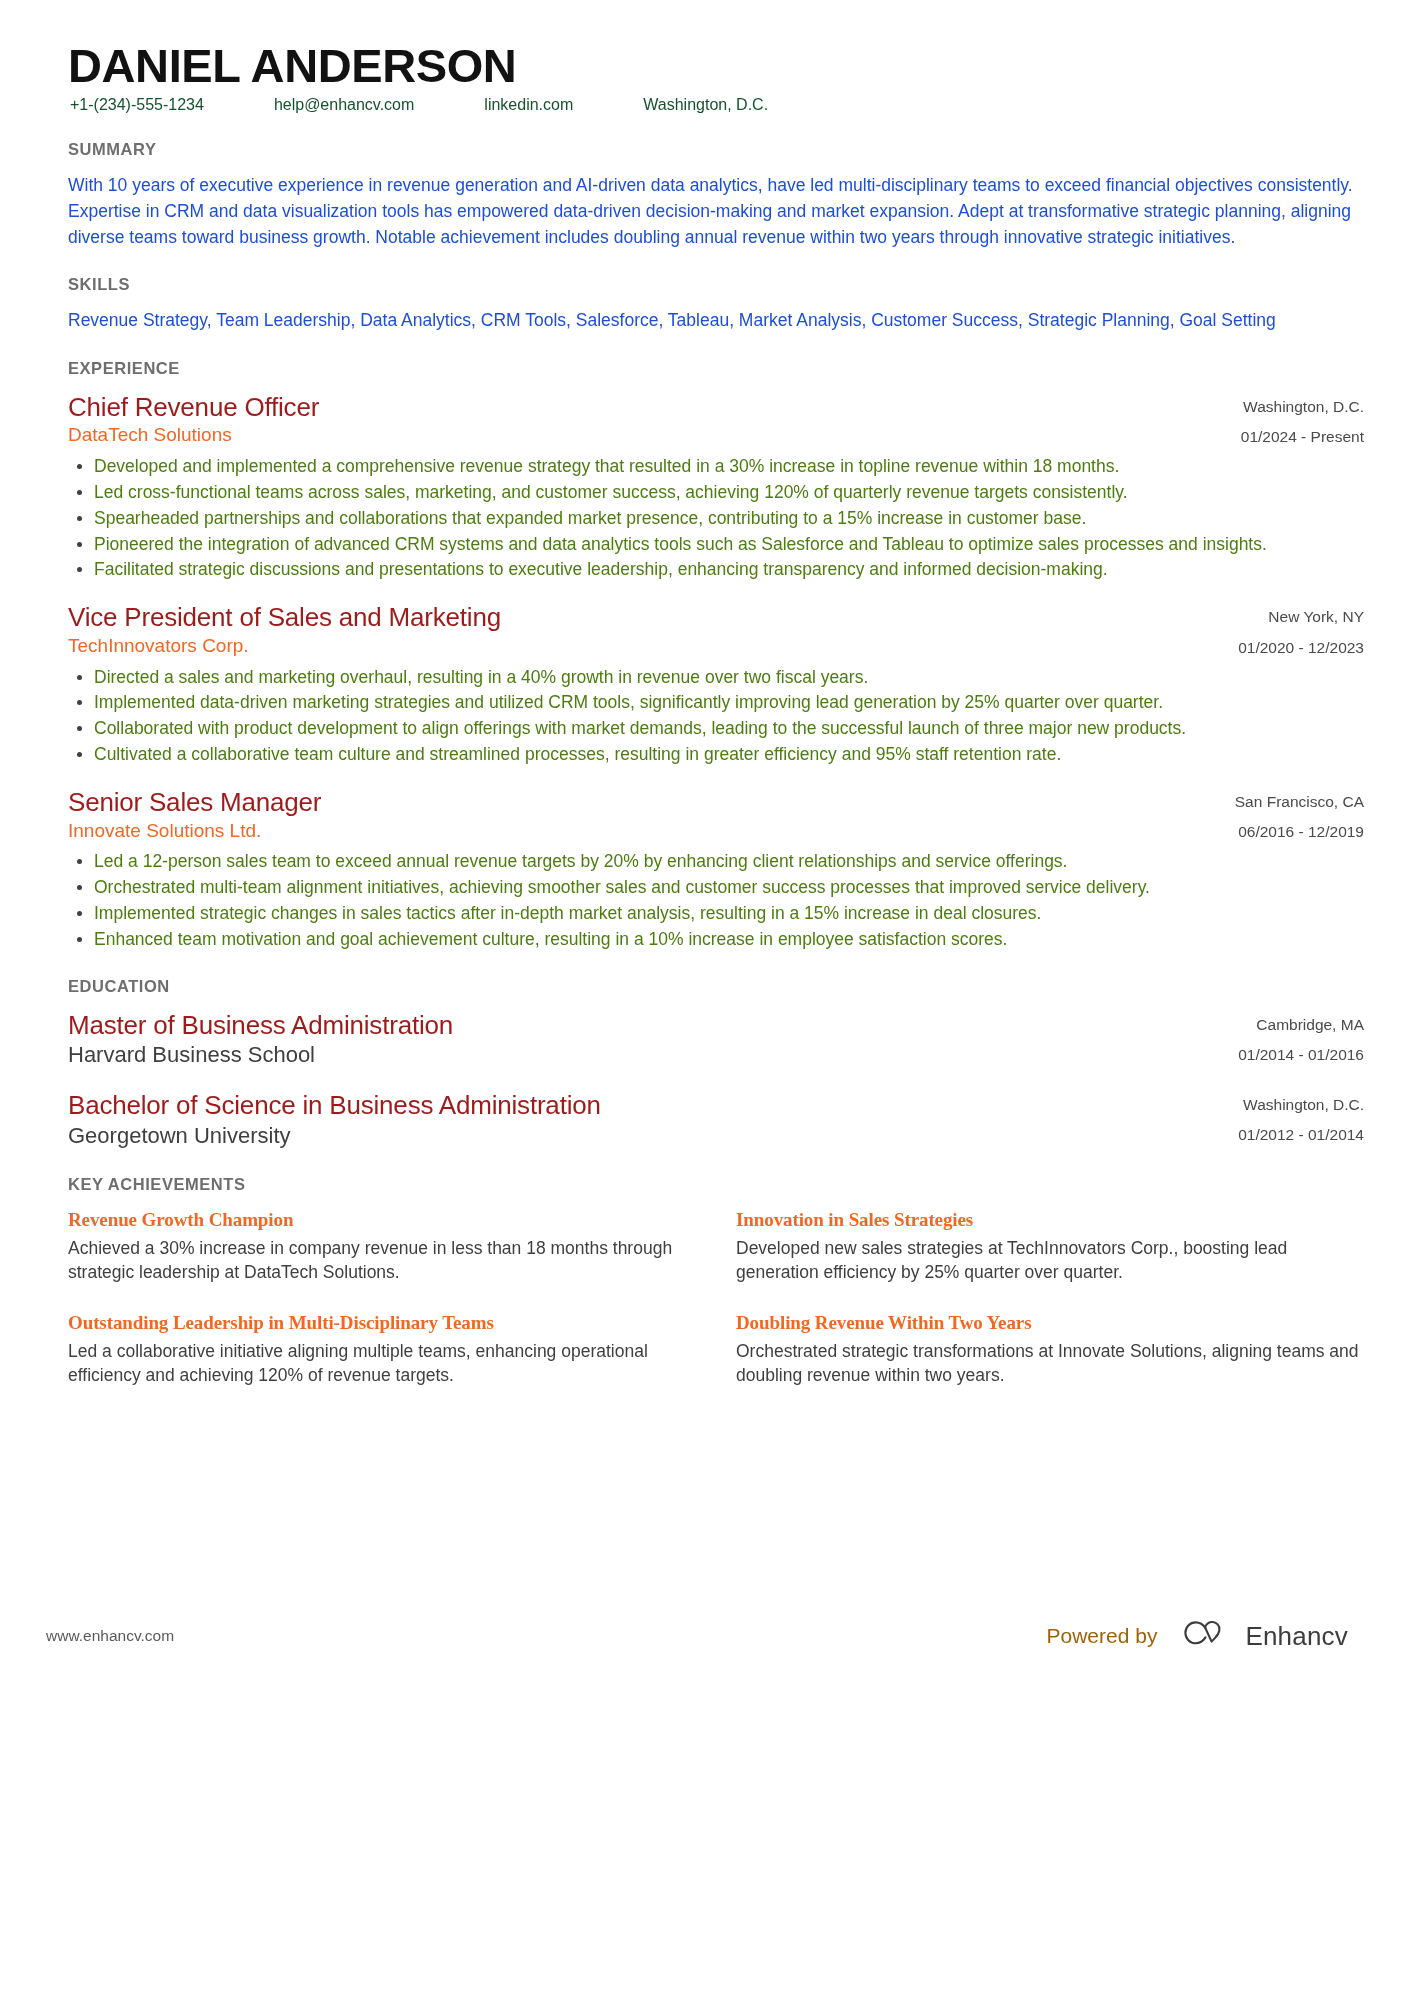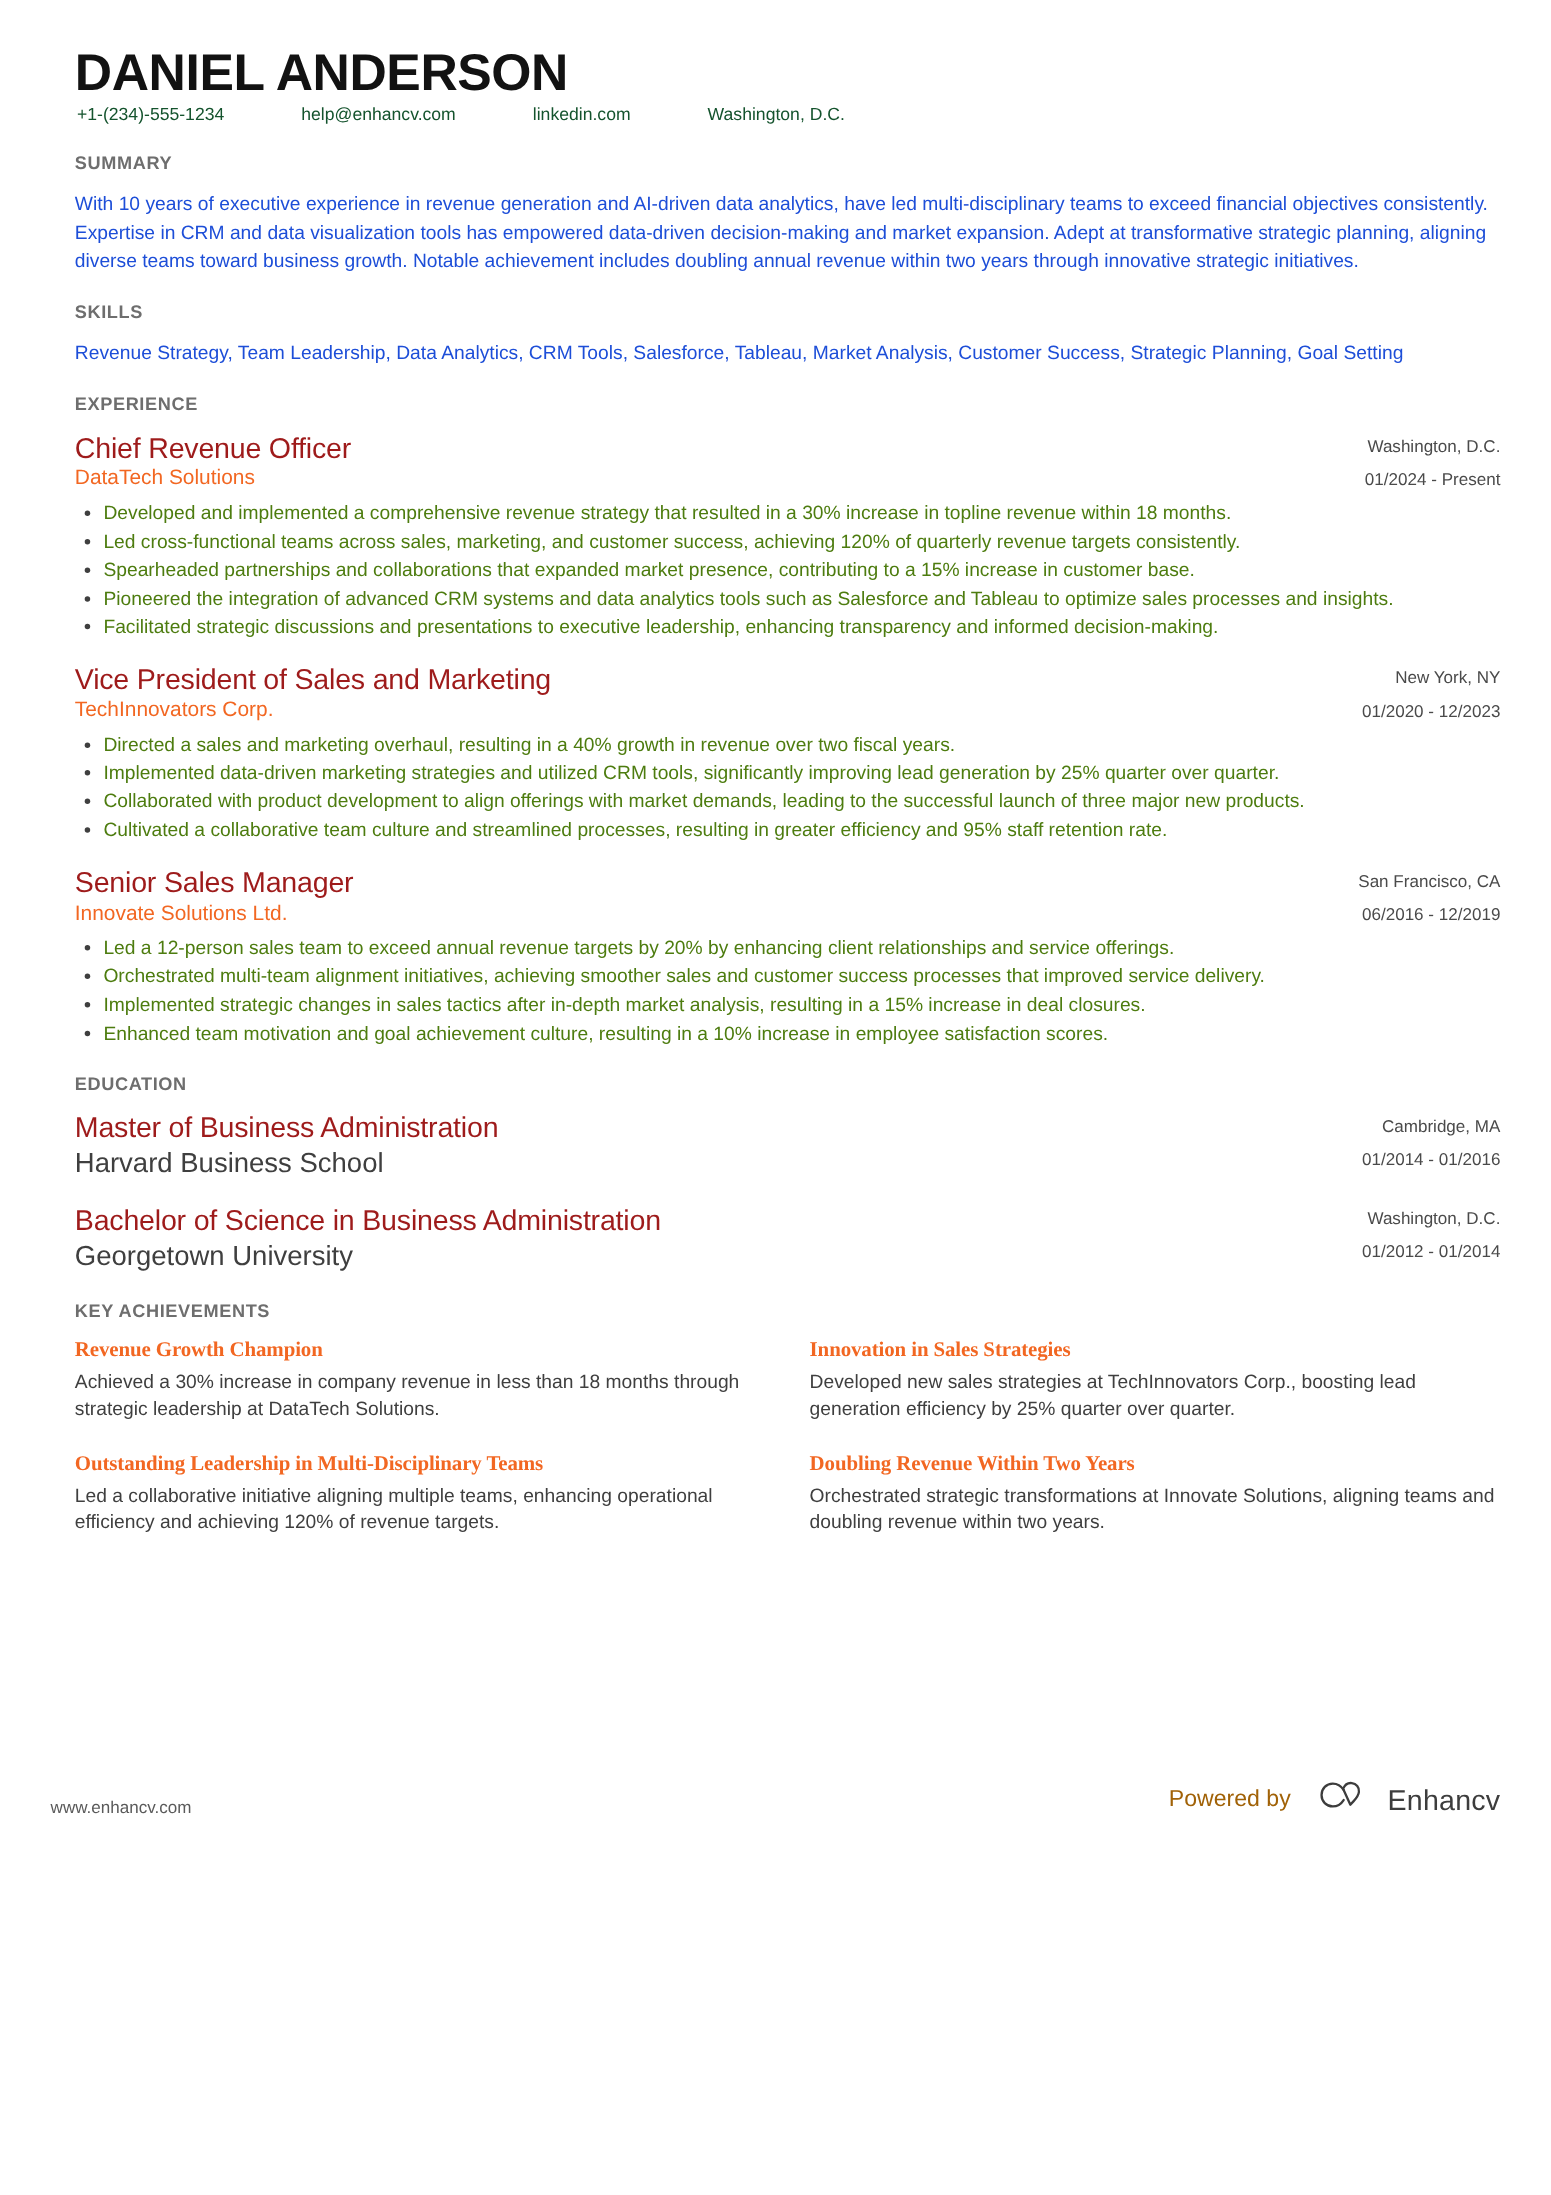--- a/index.html
+++ b/index.html
@@ -91,21 +91,21 @@
     color: #9e1b1b;
     line-height: 1.18;
     letter-spacing: -0.2px;
   }
   .entry-sub {
     font-size: 19px;
     color: #f26722;
     line-height: 1.3;
     margin-top: 1px;
   }
-  .entry-sub.plain { color: #3f3f3f; font-size: 25px; }
+  .entry-sub.plain { color: #3f3f3f; font-size: 22px; }
   .entry-meta {
     font-size: 15.5px;
     color: #4a4a4a;
     line-height: 1.25;
   }
   .entry-meta + .entry-meta { margin-top: 11px; }
 
   ul.bullets {
     list-style: none;
     margin: 6px 0 0 0;
@@ -149,24 +149,24 @@
   .ach-desc {
     font-size: 17.5px;
     line-height: 1.4;
     color: #3f3f3f;
   }
 
   
   .footer {
     position: absolute;
     left: 46px;
-    right: 46px;
+    right: 62px;
     bottom: 38px;
     display: flex;
-    align-items: flex-end;
+    align-items: center;
     justify-content: space-between;
   }
   .footer-url {
     font-size: 15.5px;
     color: #5a5a5a;
   }
   .footer-right {
     display: flex;
     align-items: center;
   }

